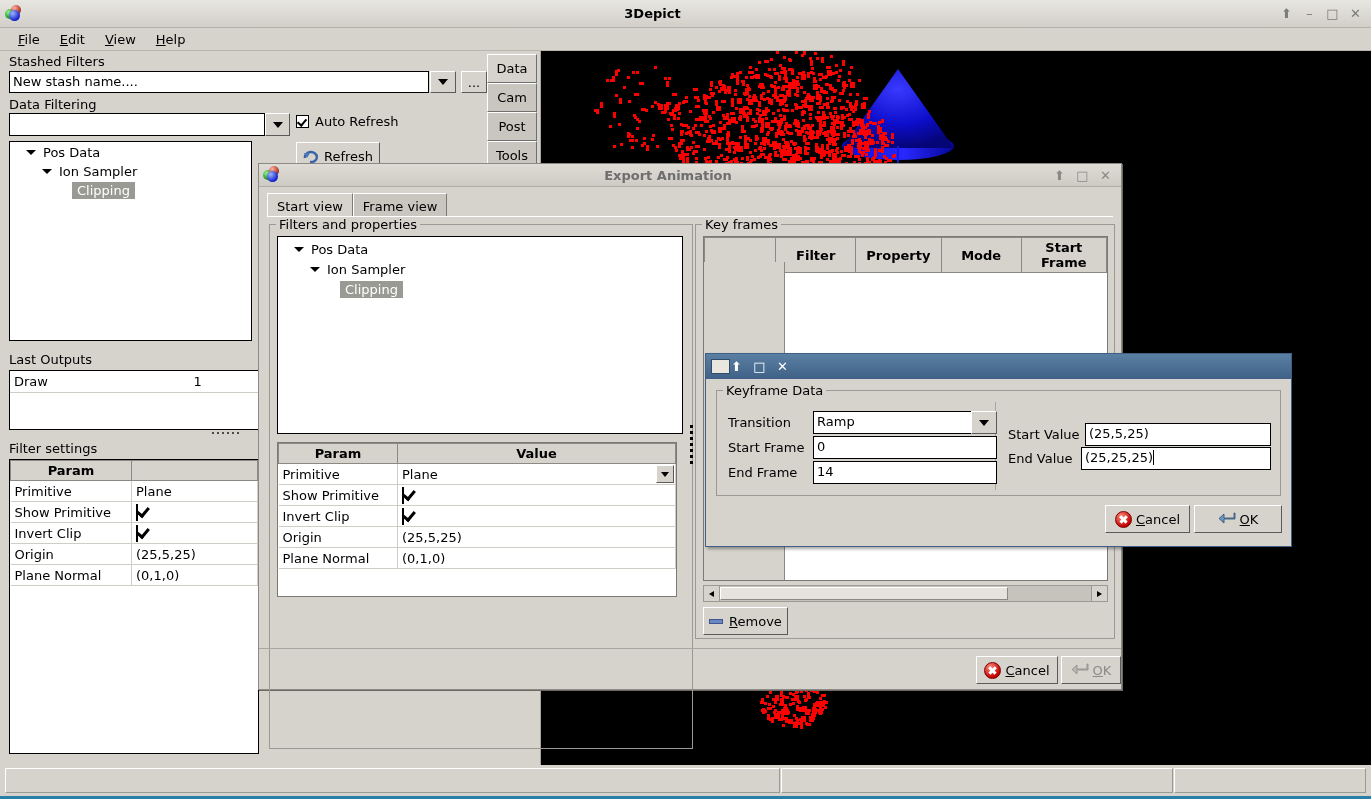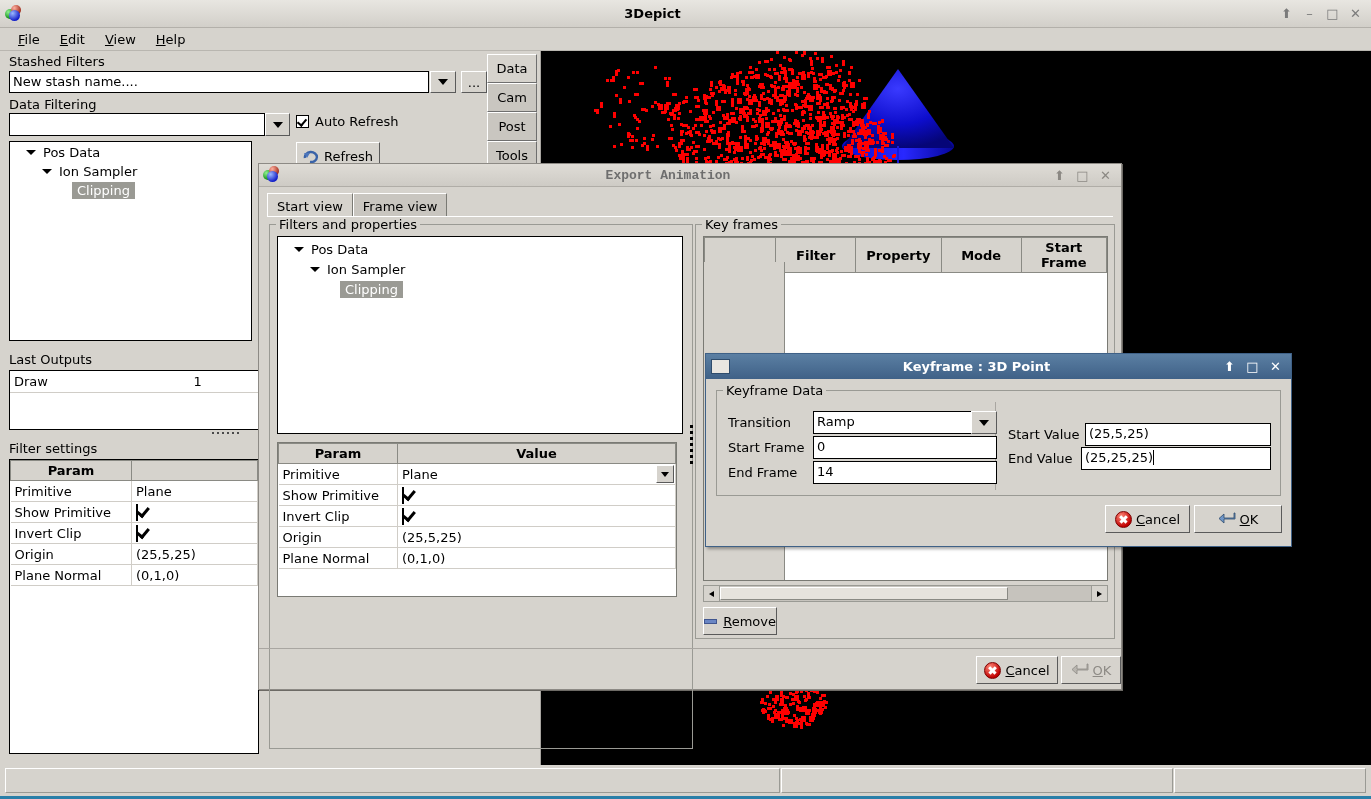--- a/index.html
+++ b/index.html
@@ -57,21 +57,21 @@
         padding:1px 4px;height:21px;box-sizing:border-box;background:#fff;}
 
   
   .tbar-main{height:27px;background:linear-gradient(#e8e6e1,#d2cfc9);
         border-bottom:1px solid #b3b0aa;display:flex;align-items:center;}
   .tbar-dlg{height:22px;background:linear-gradient(#dfdcd6,#cecbc5);
         display:flex;align-items:center;border-bottom:1px solid #b0ada7;}
   .tbar-active{height:25px;background:linear-gradient(#5b7fa3,#3f6187);
         display:flex;align-items:center;color:#fff;}
   .wtitle{flex:1;text-align:center;font-weight:bold;font-size:13px;}
-  .wtitle.inactive{color:#6e6e6e;font-family:Liberation Mono, monospace;}
+  .wtitle.inactive{color:#6e6e6e;}
   .wbtns{display:flex;gap:10px;padding-right:9px;font-size:13px;}
   .wbtn{width:13px;text-align:center;cursor:default;}
 
   
   .appicon{width:20px;height:18px;position:relative;margin-left:5px;}
   .appicon i{position:absolute;border-radius:50%;display:block;}
   .sph-g{width:10px;height:10px;left:0;top:4px;background:radial-gradient(circle at 33% 30%,#8ff08f,#0d8b12 70%);}
   .sph-r{width:10px;height:10px;left:6px;top:0px;background:radial-gradient(circle at 33% 30%,#ffb0a0,#a33020 70%);}
   .sph-b{width:11px;height:11px;left:4px;top:5px;background:radial-gradient(circle at 33% 30%,#9bb8ff,#1420c8 70%);}
 
@@ -1587,21 +1587,21 @@
         <span class="tri-l" style="border-top-width:3px;border-bottom-width:3px;border-right-width:5px;"></span>
       </div>
     <div class="trough">
       <div class="thumb" style="width:288px;"></div>
     </div>
     <div class="arrow r">
         <span class="tri-r" style="border-top-width:3px;border-bottom-width:3px;border-left-width:5px;"></span>
       </div>
   </div>
 
-  <div class="abs btn" style="left:444px;top:443px;width:74px;height:28px;gap:6px;">
+  <div class="abs btn" style="left:444px;top:443px;width:85px;height:28px;gap:6px;">
     <span class="minusico"></span>
     <span><span class="u">R</span>emove</span>
   </div>
 
   <div class="abs" style="left:0;top:484px;width:862px;height:1px;background:#a9a6a1;"></div>
   <div class="abs btn" style="left:717px;top:492px;width:82px;height:28px;gap:4px;">
     <span class="stopico"></span>
     <span><span class="u">C</span>ancel</span>
   </div>
   <div class="abs btn" style="left:802px;top:492px;width:60px;height:28px;gap:4px;color:#8d8a85;">
@@ -1612,21 +1612,20 @@
     </span>
     <span><span class="u">O</span>K</span>
   </div>
 </div>
 
 <div class="abs" style="left:705px;top:353px;width:585px;height:192px;background:#d6d3cd;
             border:1px solid #3f6187;box-shadow:2px 2px 3px rgba(0,0,0,.35);">
 
   <div class="tbar-active">
     <span style="width:17px;height:13px;background:#e9e6e0;border:1px solid #2f4c6c;margin-left:5px;display:block;"></span>
-    <span class="wtitle">Keyframe : 3D Point</span>
     <span class="wbtns">
       <span class="wbtn">⬆</span>
       <span class="wbtn">□</span>
       <span class="wbtn">✕</span>
     </span>
   </div>
 
   <div class="abs group" style="left:10px;top:36px;width:565px;height:106px;">
     <span class="glabel">Keyframe Data</span>
   </div>

